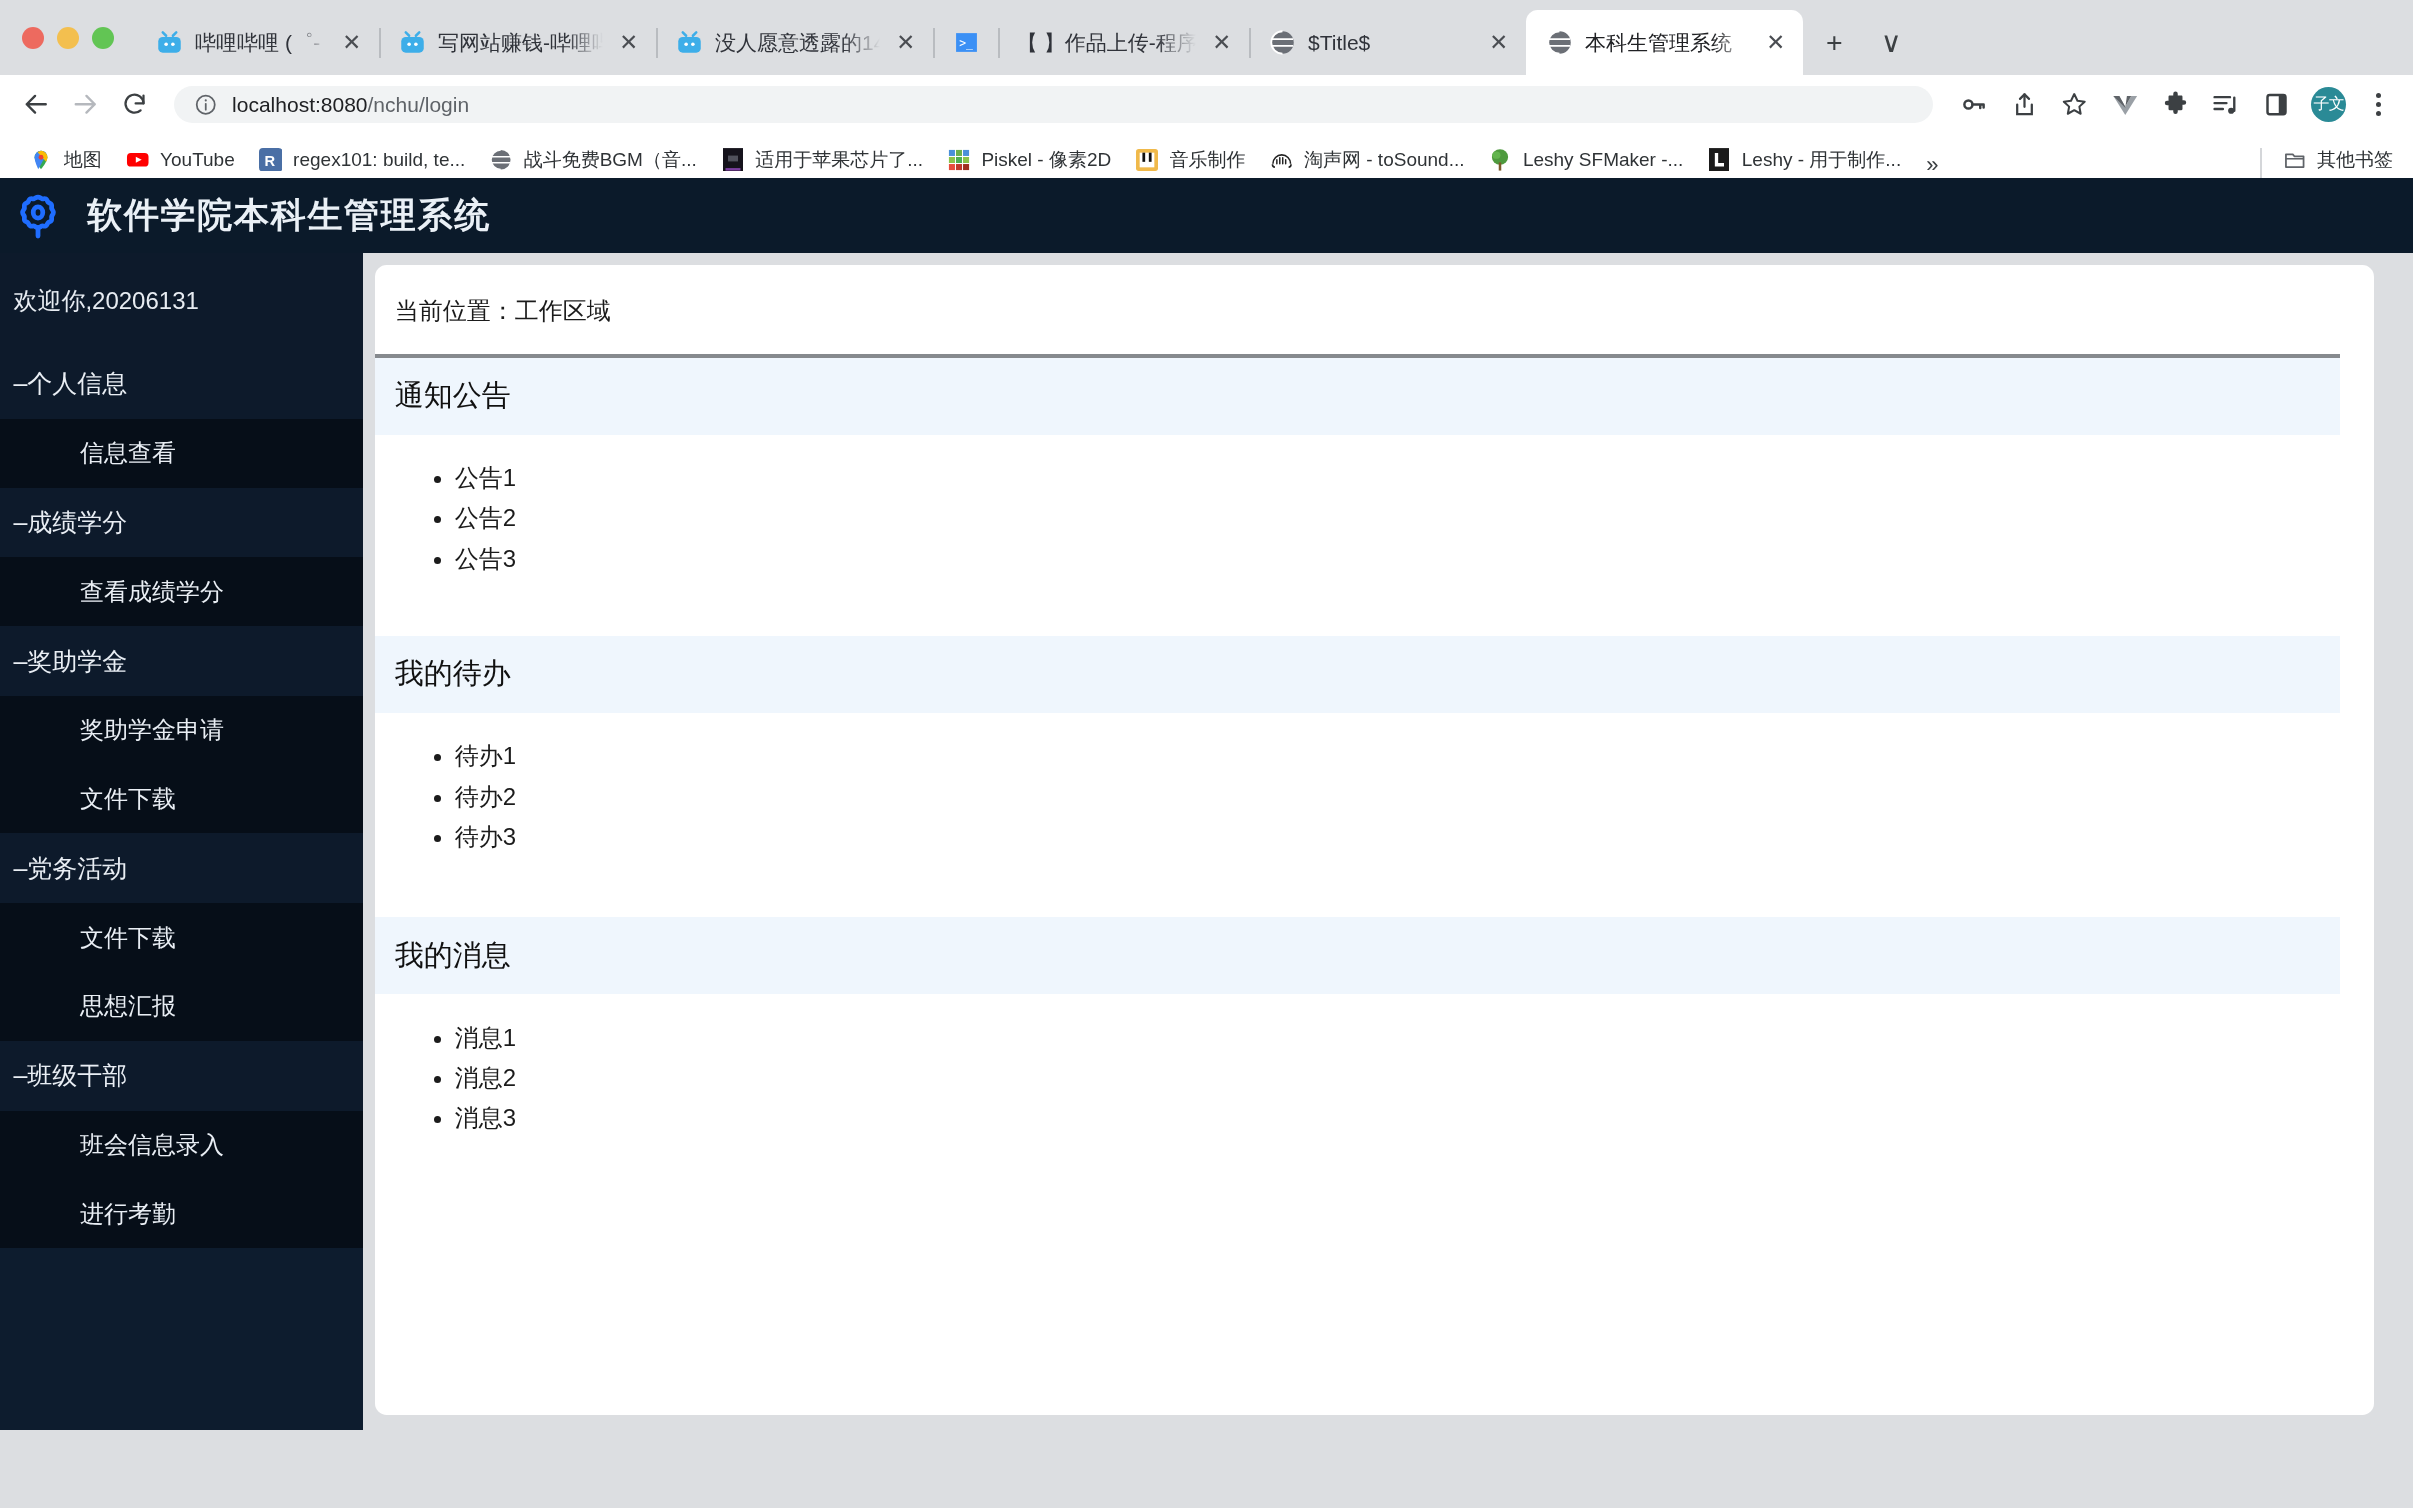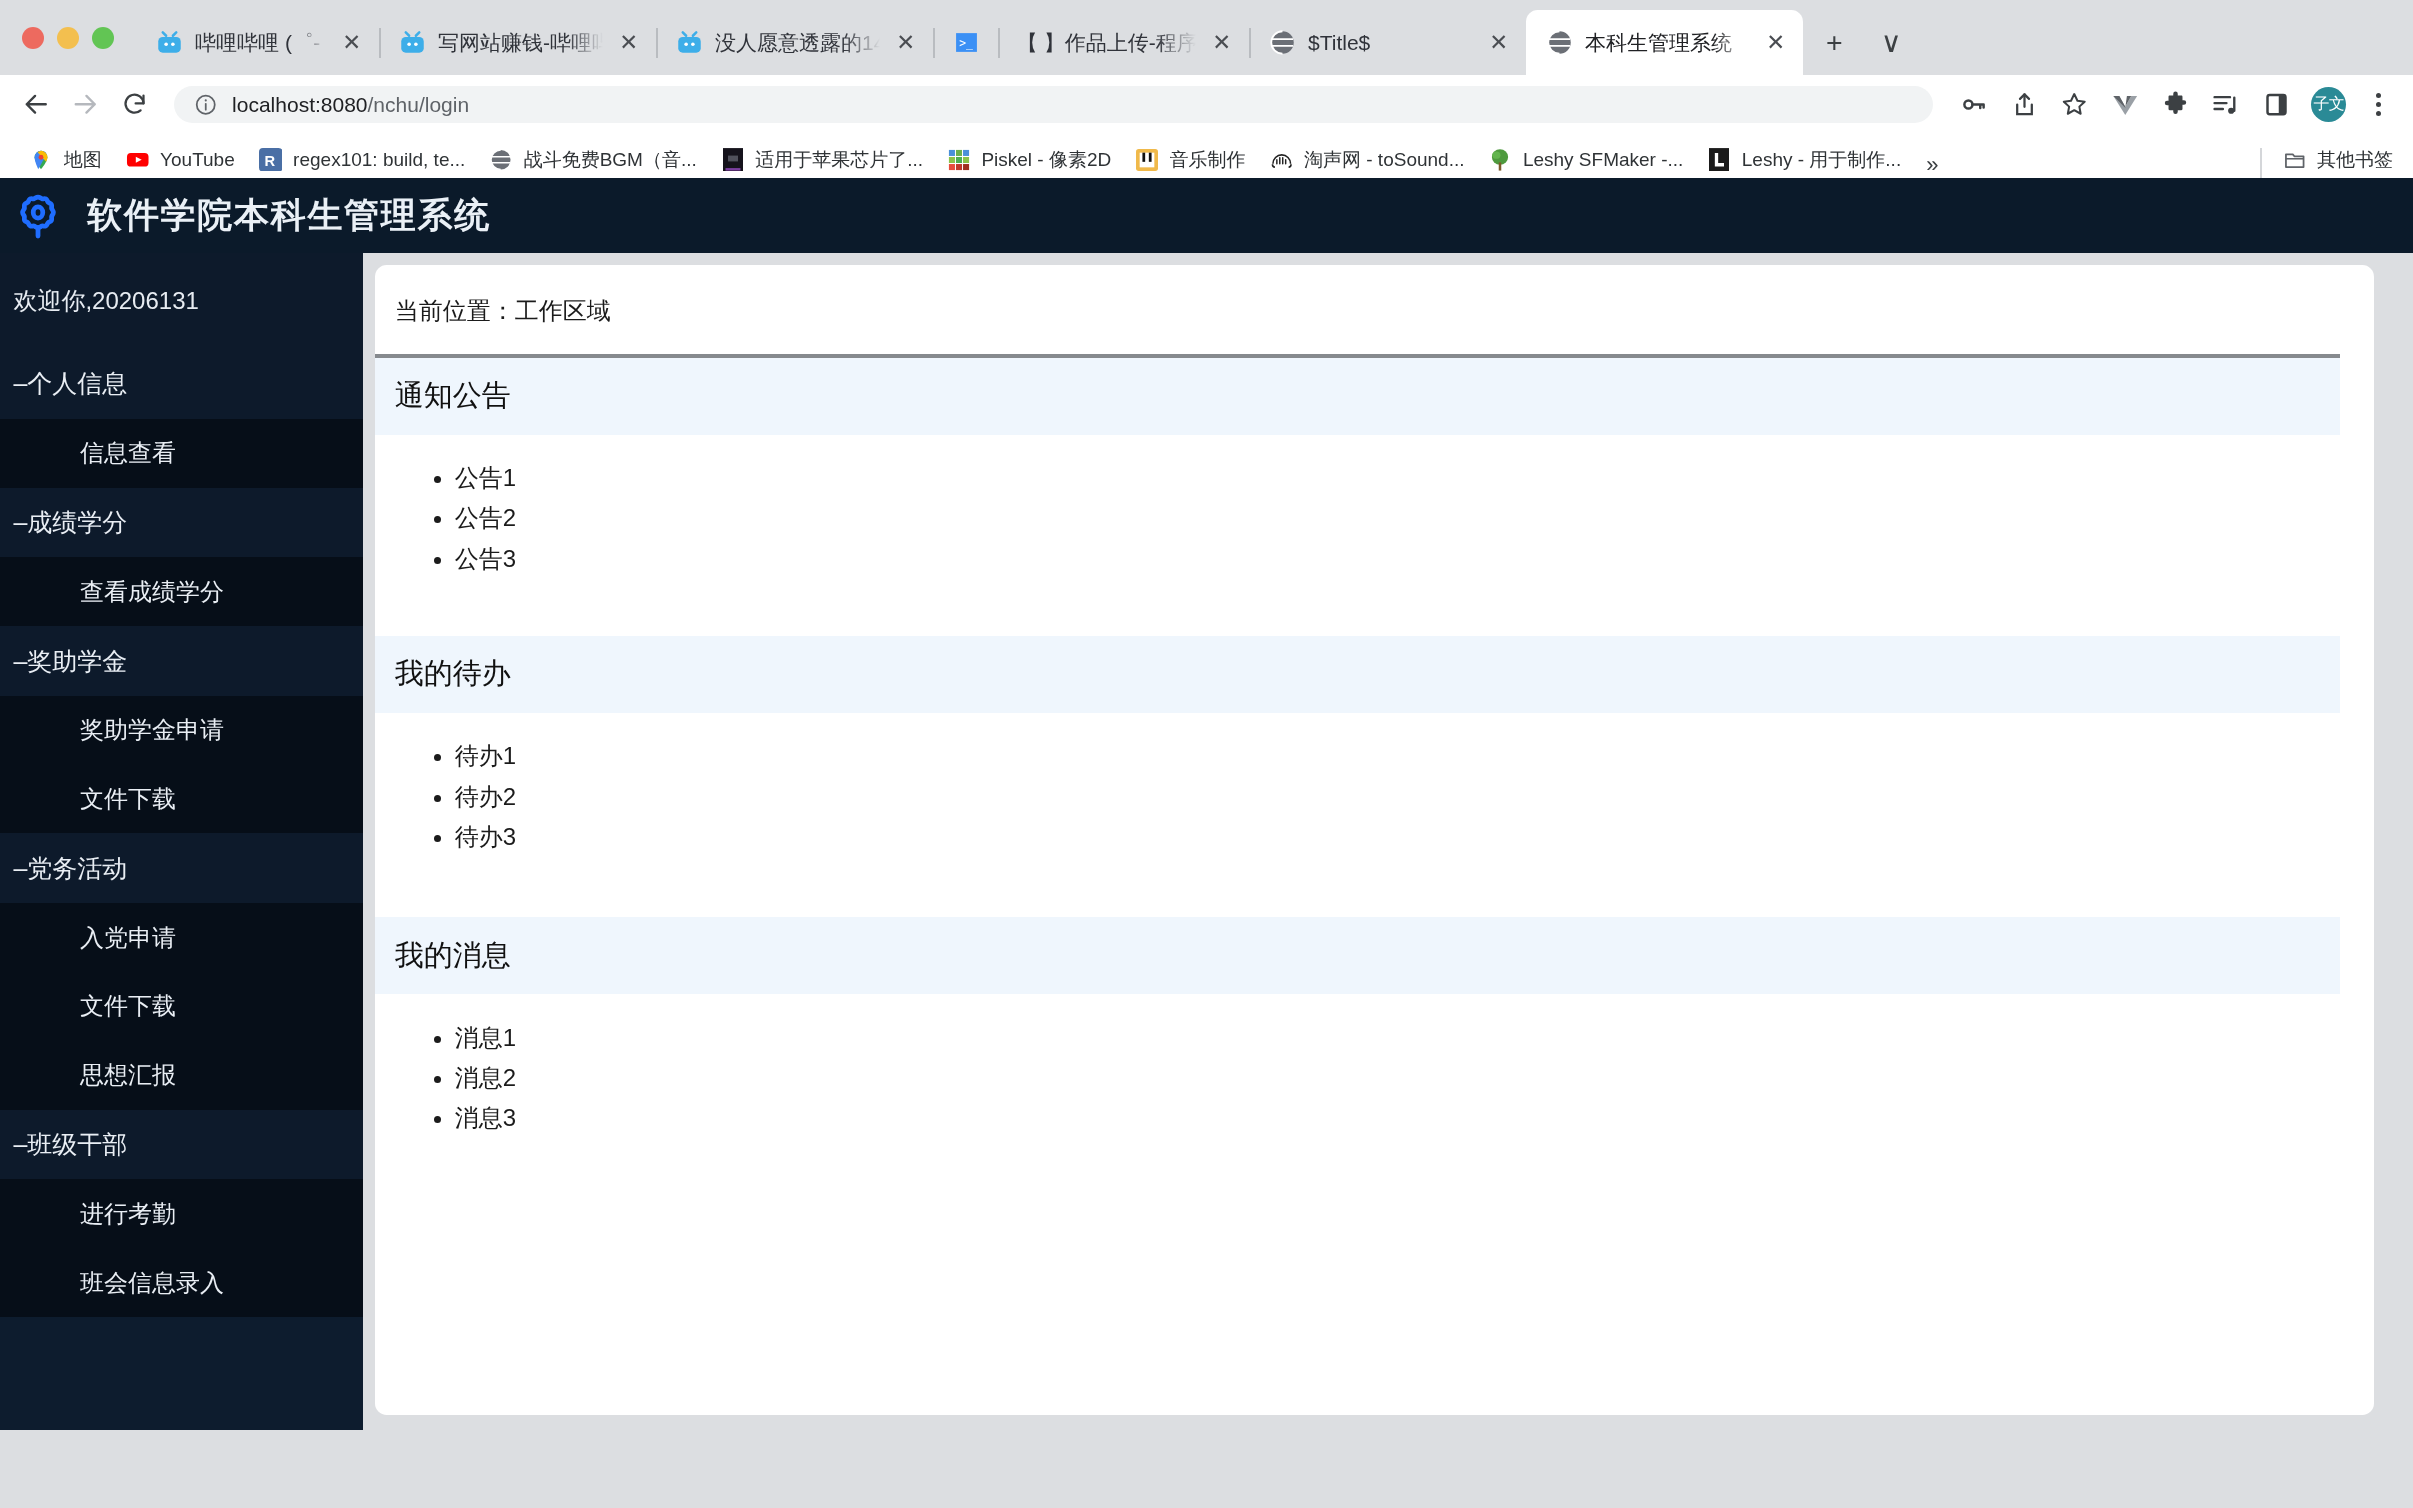--- a/index.html
+++ b/index.html
@@ -549,27 +549,26 @@
         <div class="sub">信息查看</div>
 
         <div class="grp">–成绩学分</div>
         <div class="sub">查看成绩学分</div>
 
         <div class="grp">–奖助学金</div>
         <div class="sub">奖助学金申请</div>
         <div class="sub">文件下载</div>
 
         <div class="grp">–党务活动</div>
-        <div class="sub">入党申请</div>
         <div class="sub">文件下载</div>
         <div class="sub">思想汇报</div>
 
         <div class="grp">–班级干部</div>
+        <div class="sub">班会信息录入</div>
         <div class="sub">进行考勤</div>
-        <div class="sub">班会信息录入</div>
 
         <div class="tail"></div>
       </div>
 
       <div class="content">
 
         <div class="breadcrumb">
           <span>当前位置：</span><span>工作区域</span>
         </div>
         <div class="hr"></div>

